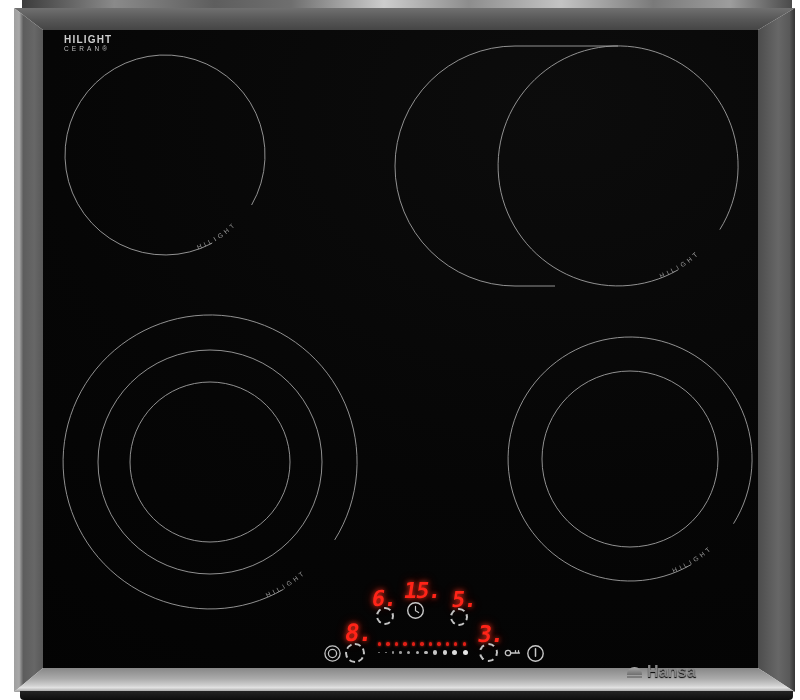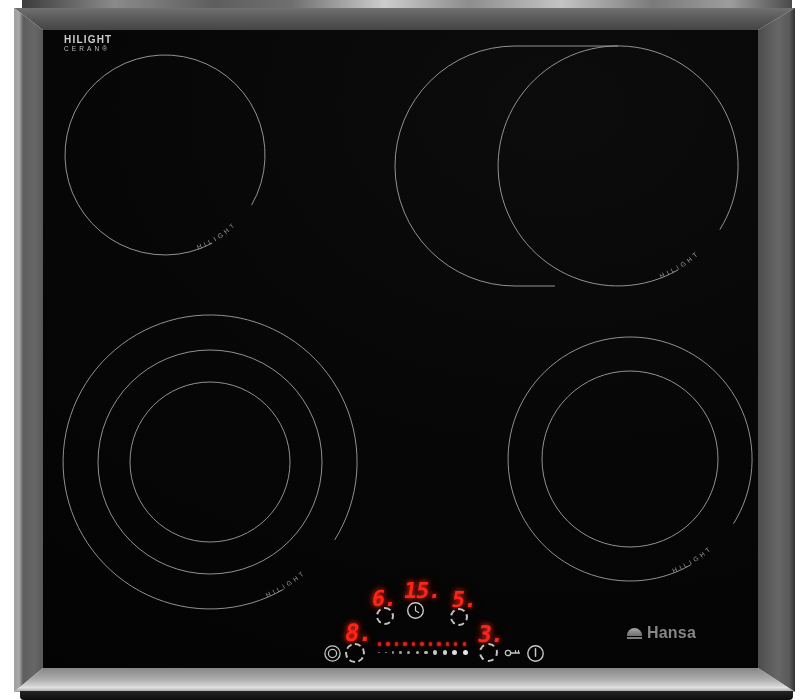--- a/index.html
+++ b/index.html
@@ -28,21 +28,21 @@
 
   
   .glass{position:absolute;left:43px;top:30px;width:715px;height:638px;background:#060606;
     background:radial-gradient(130% 110% at 72% 12%,#0c0c0c 0%,#060606 55%,#030303 100%);}
   .rings{position:absolute;left:0;top:0;}
 
   
   .schott{position:absolute;left:64px;top:35px;color:#cfcfcf;line-height:1.05;}
   .schott .l1{font-size:10px;font-weight:bold;letter-spacing:1.2px;}
   .schott .l2{font-size:6.5px;letter-spacing:3.1px;color:#bdbdbd;}
-  .hansa{position:absolute;left:627px;top:624px;display:flex;align-items:center;gap:5px;}
+  .hansa{position:absolute;left:627px;top:663px;display:flex;align-items:center;gap:5px;}
   .hansa .dome{width:15px;height:13px;position:relative;}
   .hansa .dome::before{content:"";position:absolute;left:0;top:1px;width:15px;height:8px;
     border-radius:8px 8px 0 0;background:linear-gradient(180deg,#a9a9a9,#6f6f6f);}
   .hansa .dome::after{content:"";position:absolute;left:0;top:10px;width:15px;height:2px;background:#7d7d7d;}
   .hansa .word{font-size:16px;font-weight:bold;color:#868686;letter-spacing:.2px;
     text-shadow:0 1px 1px #000;}
 
   
   .led{position:absolute;font-family:"DejaVu Sans Mono",monospace;font-weight:bold;
     color:#ff2418;transform:skewX(-9deg);letter-spacing:-1px;

